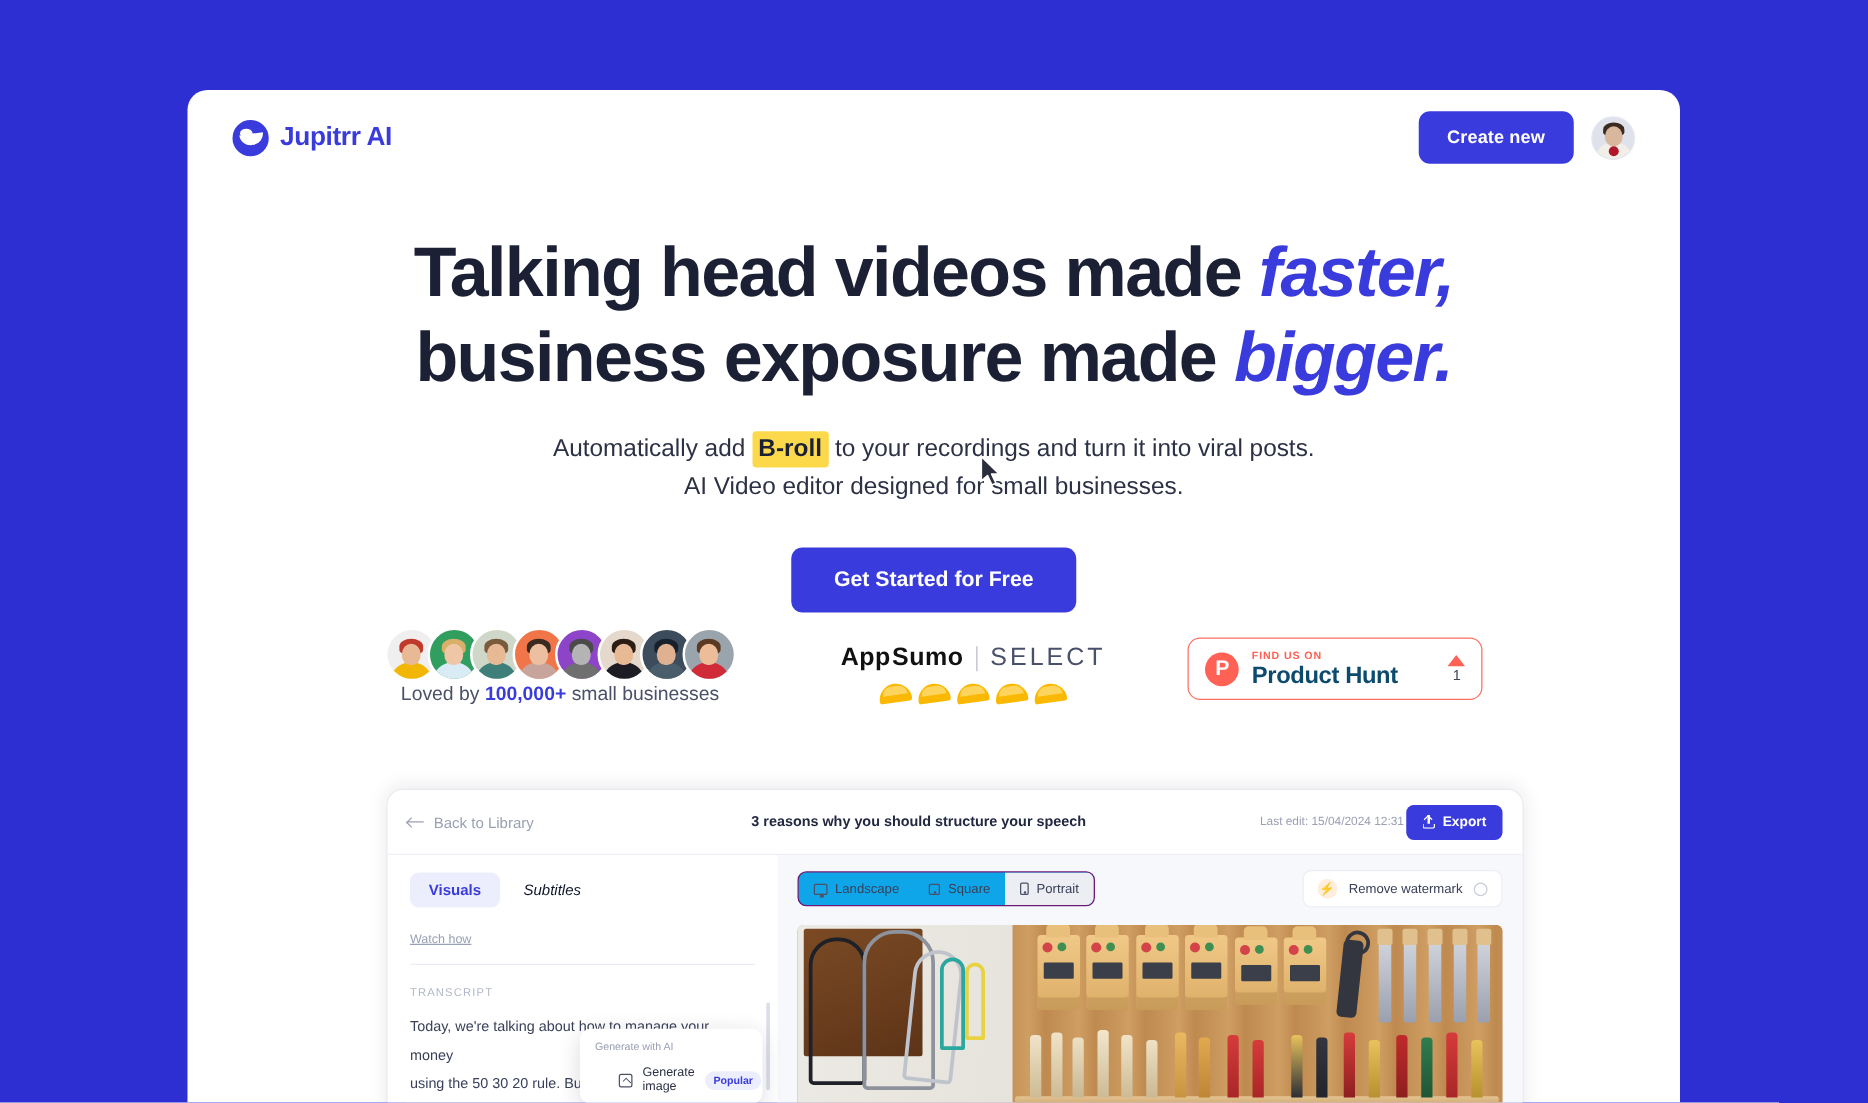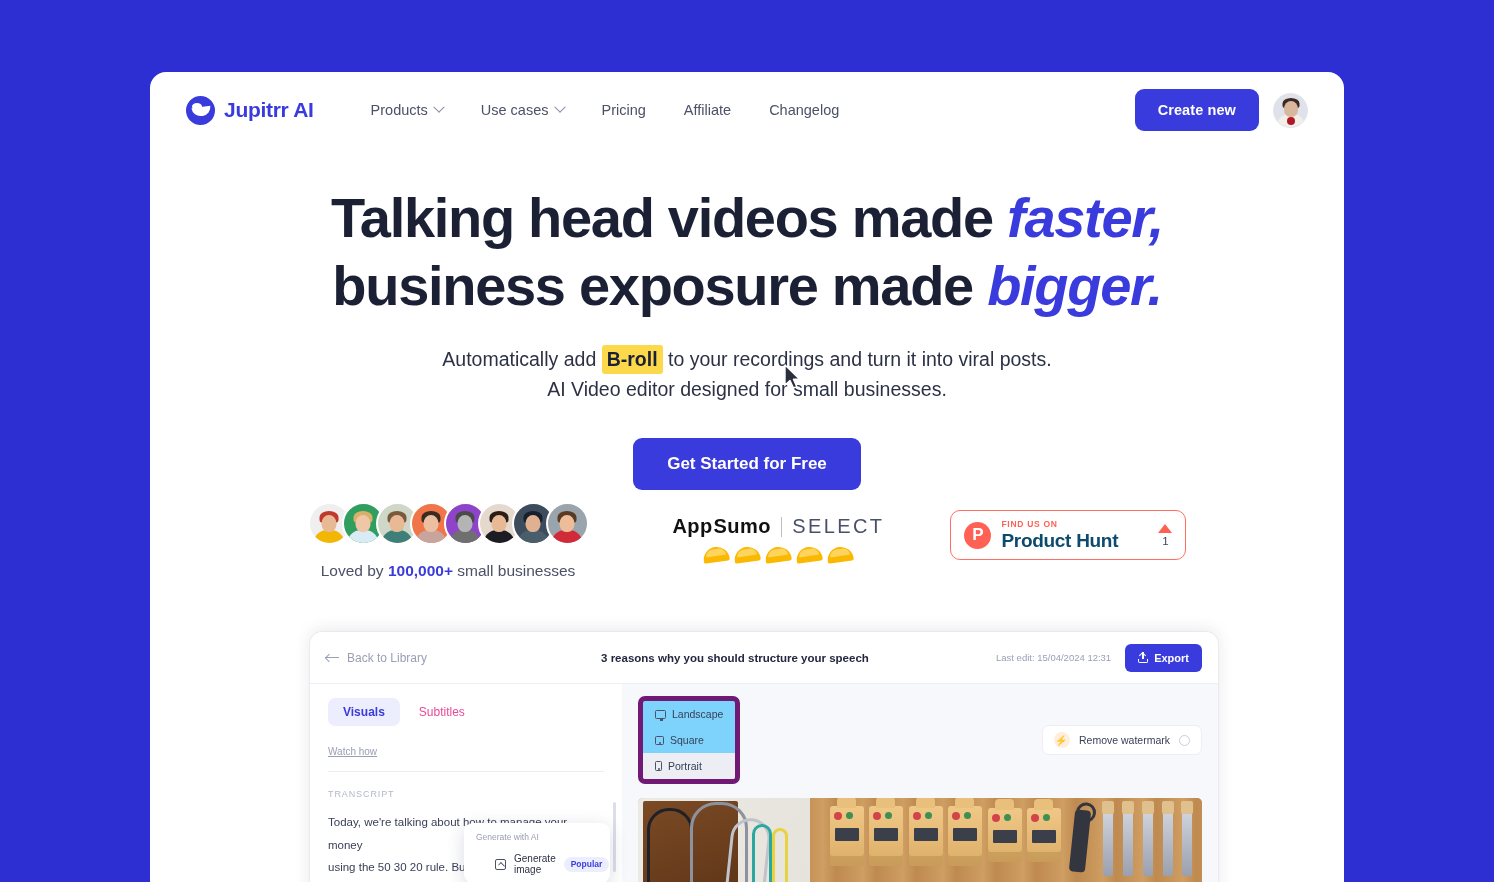--- a/index.html
+++ b/index.html
@@ -139,21 +139,21 @@
     width: 15px; height: 17px; border-radius: 50% 50% 45% 45%;
   }
   .av .av-hair {
     position: absolute; left: 50%; top: 7px; transform: translateX(-50%);
     width: 19px; height: 12px; border-radius: 50% 50% 25% 25%;
   }
   .av .av-body {
     position: absolute; left: 50%; bottom: -4px; transform: translateX(-50%);
     width: 33px; height: 17px; border-radius: 15px 15px 0 0;
   }
-  .proof-text { margin-top: 17px; font-size: 15.5px; color: #4b5167; text-align: right; }
+  .proof-text { margin-top: 2px; font-size: 15.5px; color: #4b5167; text-align: right; }
   .proof-text b { color: #3a3bdc; font-weight: bold; }
 
   .appsumo { margin-left: 84px; display: flex; flex-direction: column; align-items: center; padding-top: 13px; }
   .appsumo-row { display: flex; align-items: center; gap: 10px; }
   .appsumo-word { font-size: 20px; font-weight: bold; color: #111; letter-spacing: .4px; }
   .appsumo-bar { width: 1.5px; height: 20px; background: #b9bdc9; }
   .appsumo-select { font-size: 20px; color: #49506a; letter-spacing: 2.4px; }
   .tacos { display: flex; gap: 5px; margin-top: 9px; }
   .taco {
     width: 26px; height: 15px; background: #fbb800;
@@ -200,21 +200,21 @@
     width: 13px; height: 10px; position: relative;
   }
   .arrow-left::before {
     content:""; position:absolute; left:0; top:4.2px; width:13px; height:1.3px; background:#9aa0b4;
   }
   .arrow-left::after {
     content:""; position:absolute; left:0; top:2px; width:5px; height:5px;
     border-left:1.3px solid #9aa0b4; border-bottom:1.3px solid #9aa0b4; transform: rotate(45deg);
   }
   .app-title { font-size: 11.5px; font-weight: bold; color: #222840; margin-left: 174px; }
-  .app-top-right { margin-left: auto; display: flex; align-items: center; gap: 14px; }
+  .app-top-right { margin-left: auto; display: flex; align-items: center; gap: 2px; }
   .last-edit { font-size: 9.5px; color: #9aa0b4; }
   .btn-export {
     background: #3a3bdc; color:#fff; font-size: 11px; font-weight: bold;
     border:none; border-radius: 6px; padding: 8px 13px; display:flex; align-items:center; gap:6px; cursor:pointer;
   }
   .icon-up { width: 10px; height: 11px; position: relative; }
   .icon-up::before {
     content:""; position:absolute; left:4px; top:0; width:1.4px; height:7px; background:#fff;
   }
   .icon-up::after {
@@ -226,21 +226,21 @@
     border:1.4px solid #fff; border-top:none; border-radius: 0 0 2px 2px;
   }
 
   .app-body { display: flex; height: 218px; }
   .app-left { width: 312px; padding: 14px 18px 0 18px; position: relative; }
   .tabs { display: flex; gap: 4px; }
   .tab {
     font-size: 12px; padding: 7px 15px; border-radius: 7px; cursor: pointer;
   }
   .tab.active { background: #eceefd; color: #3a3bdc; font-weight: bold; }
-  .tab.inactive { color: #ec4899; }
+  .tab.inactive { color: #0f172a; font-style: italic; }
   .hl-line { margin-top: 20px; display: flex; align-items: baseline; gap: 9px; }
   .hl-title { font-size: 11.5px; font-weight: bold; color: #222840; }
   .watch-how { font-size: 10px; color: #9aa0b4; text-decoration: underline; cursor: pointer; }
   .divider { margin-top: 14px; height:1px; background:#eceef4; }
   .transcript-label { margin-top: 17px; font-size: 9px; color: #b3b8c8; letter-spacing: .9px; }
   .transcript { margin-top: 12px; font-size: 11.5px; color: #3a4058; line-height: 22.5px; }
   .scrollbar {
     position:absolute; right: 6px; top: 118px; width: 3px; height: 70px;
     background:#dcdfe9; border-radius: 2px; cursor: pointer;
   }
@@ -256,23 +256,22 @@
   .ai-ico { width: 11px; height: 11px; border: 1.2px solid #4b5167; border-radius: 2px; position:relative; flex:none; }
   .ai-ico.img::after { content:""; position:absolute; left:1.5px; bottom:1px; width:6px; height:4px; border-left:1.2px solid #4b5167; border-top:1.2px solid #4b5167; transform: rotate(45deg) scale(.8); }
   .pill-popular {
     margin-left:auto; background:#eceefd; color:#3a3bdc; font-size:8.5px; font-weight:bold;
     border-radius: 8px; padding: 2.5px 7px;
   }
 
   .app-right { flex:1; background: #f7f8fc; padding: 12px 16px 0 16px; }
   .right-toolbar { display:flex; align-items:center; }
   .seg {
-    display:flex; background:#7dd3fc; border-radius:7px; overflow:hidden;
-    border: 5px solid #701a75;
-    flex-direction: column;
+    display:flex; background:#0ea5e9; border-radius:7px; overflow:hidden;
+    border: 1px solid #701a75;
   }
   .seg-item { display:flex; align-items:center; gap:6px; font-size:10.5px; color:#3a4058; padding: 7px 12px; cursor:pointer; }
   .seg-item.selected { background:#eceef4; }
   .ic-mon { width:11px;height:9px;border:1.2px solid #4b5167;border-radius:1.5px; position:relative; flex:none;}
   .ic-mon::after{content:"";position:absolute;left:3.5px;bottom:-3px;width:3px;height:2.5px;background:#4b5167;}
   .ic-sq { width:9px;height:9px;border:1.2px solid #4b5167;border-radius:1.5px; position:relative; flex:none;}
   .ic-sq::after{content:"";position:absolute;left:3px;top:5px;width:2px;height:2px;background:#4b5167;border-radius:50%;}
   .ic-por { width:7px;height:10px;border:1.2px solid #4b5167;border-radius:1.5px; position:relative; flex:none;}
   .ic-por::after{content:"";position:absolute;left:2.2px;top:6px;width:2px;height:2px;background:#4b5167;border-radius:50%;}
   .watermark {
@@ -343,39 +342,20 @@
 
 <div class="page-card">
 
   <div class="nav">
     <div class="brand">
       <div class="brand-logo">
         <div class="swoosh"></div>
           <div class="swoosh2"></div>
       </div>
       <span class="brand-name">Jupitrr AI</span>
-    </div>
-    <div class="nav-links">
-      <div class="nav-link">
-        <span>Products</span>
-        <span class="chev"></span>
-      </div>
-      <div class="nav-link">
-        <span>Use cases</span>
-        <span class="chev"></span>
-      </div>
-      <div class="nav-link">
-        <span>Pricing</span>
-      </div>
-      <div class="nav-link">
-        <span>Affiliate</span>
-      </div>
-      <div class="nav-link">
-        <span>Changelog</span>
-      </div>
     </div>
     <div class="nav-right">
       <button class="btn-create">Create new</button>
       <div class="avatar-nav">
         <div class="body"></div>
           <div class="hair"></div>
           <div class="face"></div>
           <div class="flower"></div>
       </div>
     </div>

